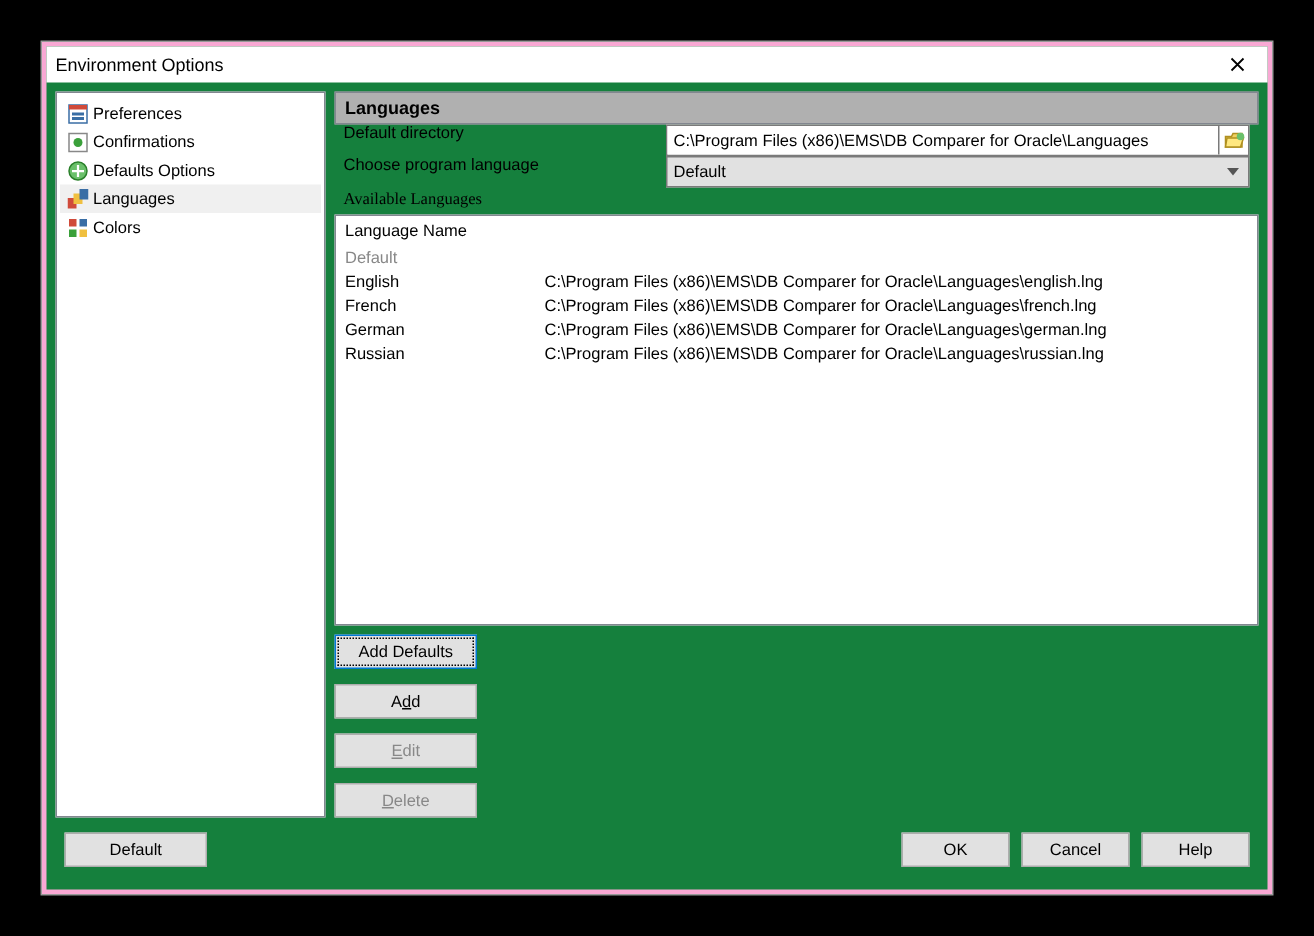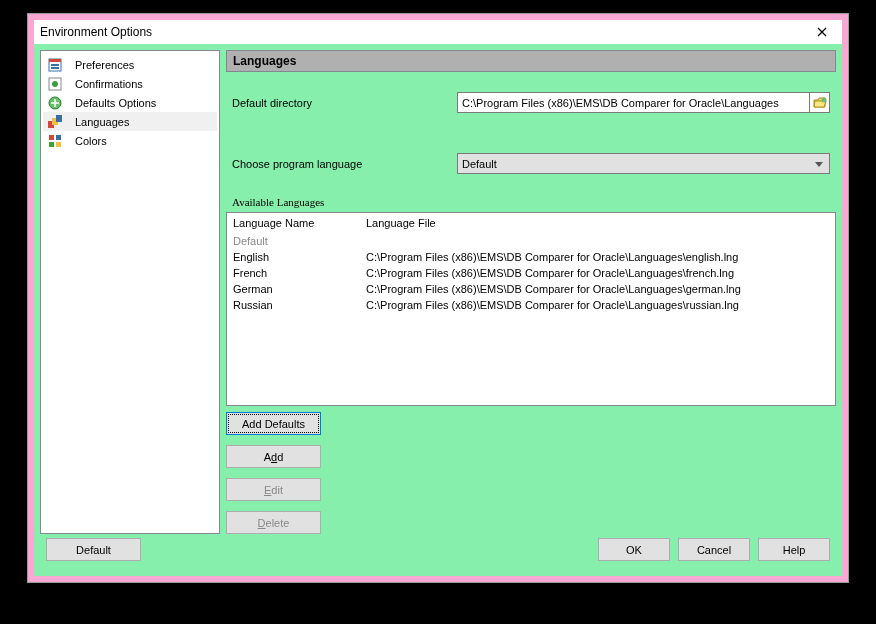--- a/index.html
+++ b/index.html
@@ -1,29 +1,29 @@
 <!DOCTYPE html>
 <html><head>
 <meta charset="utf-8">
 <style>
 * { box-sizing: border-box; margin: 0; padding: 0; }
 body { font-family: Tahoma, Arial, sans-serif; font-size: 11px; background: #000; width: 876px; height: 624px; position: relative; }
-.window { position: absolute; left: 28px; top: 14px; width: 820px; height: 568px; background: #86efac; border: 6px solid #f9a8d4; box-shadow: 0 0 0 1px #999; }
+.window { position: absolute; left: 28px; top: 28px; width: 820px; height: 568px; background: #15803d; border: 3px solid #f9a8d4; box-shadow: 0 0 0 1px #999; }
 .titlebar { height: 24px; display: flex; align-items: center; padding: 0 6px; background: #fff; }
 .titlebar-text { flex: 1; font-size: 12px; }
 .close-btn { width: 28px; height: 20px; display: flex; align-items: center; justify-content: center; cursor: pointer; }
 .close-btn svg { width: 10px; height: 10px; }
 .content { display: flex; padding: 6px; gap: 6px; height: 496px; }
 .sidebar { width: 180px; border: 1px solid #828790; background: #fff; padding: 4px 2px; }
-.sidebar-item { display: flex; align-items: center; height: 19px; padding: 0 4px; gap: 12px; cursor: pointer; }
+.sidebar-item { display: flex; align-items: center; height: 19px; padding: 0 4px; gap: 2px; cursor: pointer; }
 .sidebar-item.selected { background: #f0f0f0; }
 .sidebar-icon { width: 16px; height: 16px; display: flex; align-items: center; justify-content: center; flex-shrink: 0; }
 .main { flex: 1; display: flex; flex-direction: column; }
 .section-header { background: #b0b0b0; padding: 3px 6px; font-weight: bold; font-size: 12px; border: 1px solid #828790; }
-.form-row { display: flex; align-items: center; padding: 20px 6px; gap: 10px; }
+.form-row { display: flex; padding: 0 6px; }
 .form-label { width: 215px; }
 .dir-input { flex: 1; display: flex; border: 1px solid #7a7a7a; height: 21px; background: #fff; }
 .dir-input input { flex: 1; border: none; padding: 0 4px; font-family: inherit; font-size: 11px; outline: none; }
 .dir-browse { width: 20px; border-left: 1px solid #7a7a7a; display: flex; align-items: center; justify-content: center; background: #fff; cursor: pointer; }
 .select-wrap { flex: 1; height: 21px; border: 1px solid #7a7a7a; background: #e1e1e1; display: flex; align-items: center; padding: 0 4px; position: relative; }
 .select-wrap .chev { position: absolute; right: 6px; }
 .avail-label { padding: 2px 6px 4px; font-family: Liberation Serif, serif; }
 .table { flex: 1; border: 1px solid #828790; background: #fff; margin: 0 0 6px 0; overflow: hidden; }
 .table-row { display: flex; padding: 2px 6px; }
 .th { padding-top: 4px; padding-bottom: 4px; }
@@ -133,21 +133,20 @@
                 <path d="M0 0 L8 0 L4 5 Z" fill="#555"></path>
               </svg></span>
         </div>
       </div>
 
       <div class="avail-label">Available Languages</div>
 
       <div class="table">
         <div class="table-row th">
           <div class="col-name">Language Name</div>
-          <div class="col-file">Language File</div>
         </div>
         <div class="table-row grayed">
           <div class="col-name">Default</div>
         </div>
         <div class="table-row">
           <div class="col-name">English</div>
           <div class="col-file">C:\Program Files (x86)\EMS\DB Comparer for Oracle\Languages\english.lng</div>
         </div>
         <div class="table-row">
           <div class="col-name">French</div>

